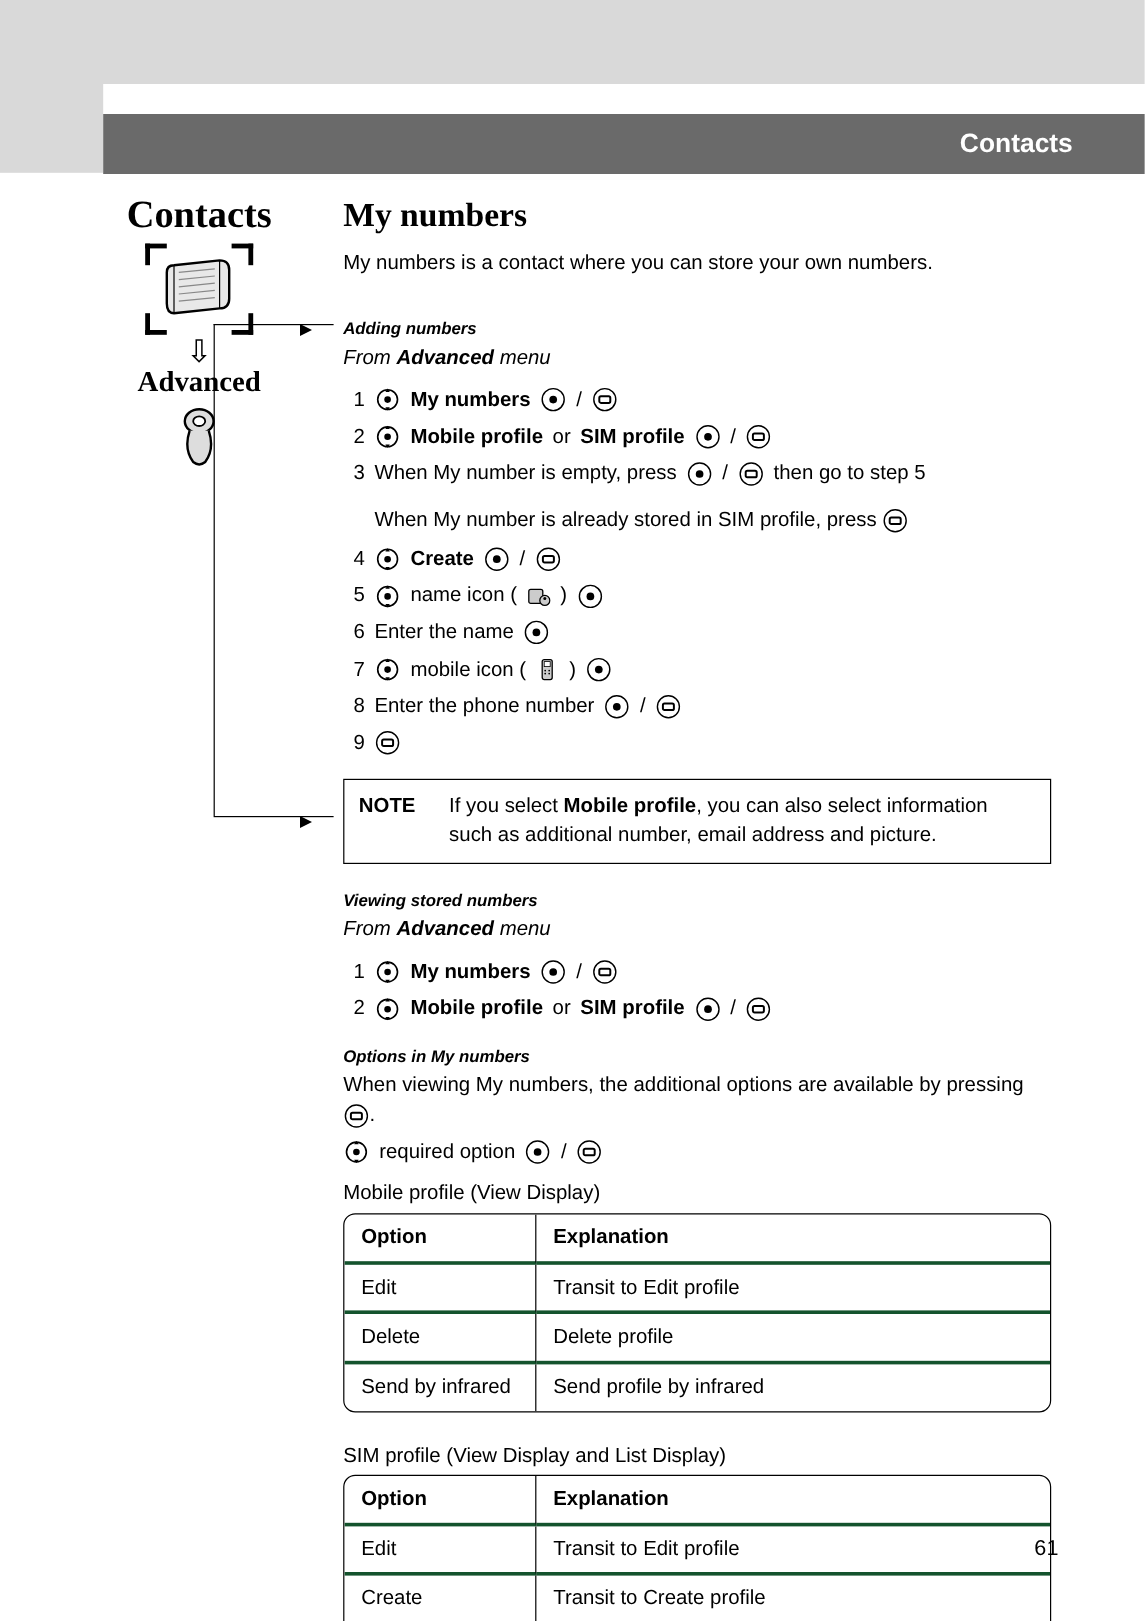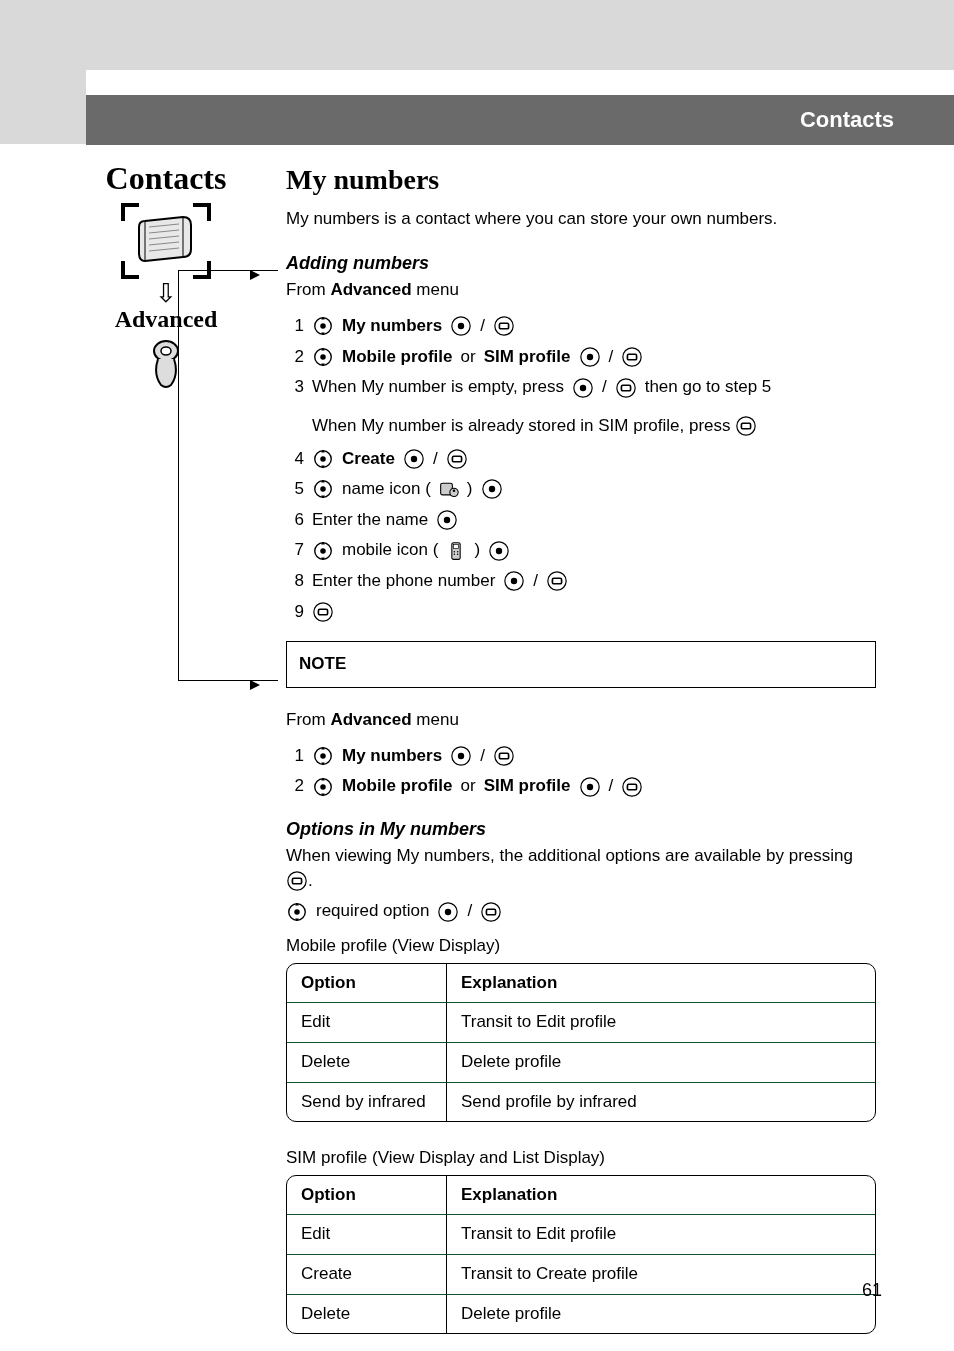--- a/index.html
+++ b/index.html
@@ -39,23 +39,23 @@
   .connector-line-arrow-1 { position: absolute; left: 250px; top: 270px; border-left: 10px solid #000; border-top: 5px solid transparent; border-bottom: 5px solid transparent; }
   .connector-line-2 { position: absolute; left: 178px; top: 680px; width: 100px; height: 1px; background: #000; }
   .connector-line-arrow-2 { position: absolute; left: 250px; top: 680px; border-left: 10px solid #000; border-top: 5px solid transparent; border-bottom: 5px solid transparent; }
   .vline { position: absolute; left: 178px; top: 270px; width: 1px; height: 410px; background: #000; }
 
   .main {
     position: absolute; left: 286px; top: 160px; width: 590px;
     font-size: 17px; line-height: 1.45;
   }
   .h1 { font-family: "Comic Sans MS", cursive; font-size: 28px; font-weight: bold; margin-bottom: 6px; }
-  .intro { margin-bottom: 19px; }
-  .h2 { font-style: italic; font-weight: bold; font-size: 18px; margin-bottom: 2px; }
-  .from-menu { margin-bottom: 8px; }
+  .intro { margin-bottom: 32px; }
+  .h2 { font-style: italic; font-weight: bold; font-size: 14px; margin-bottom: 2px; }
+  .from-menu { margin-bottom: 8px; font-style: italic; }
   ol.steps { list-style: none; margin-bottom: 14px; }
   ol.steps li {
     display: flex; align-items: center; gap: 8px;
     padding: 3px 0;
     flex-wrap: wrap;
   }
   ol.steps li .num { width: 18px; text-align: right; flex-shrink: 0; }
   ol.steps li .step-text-sub { padding-left: 26px; width: 100%; padding-top: 6px; padding-bottom: 2px; }
   .bold { font-weight: bold; }
 
@@ -71,21 +71,21 @@
 
   .options-intro { margin-bottom: 6px; }
   .req-line { display: flex; align-items: center; gap: 8px; margin-bottom: 10px; }
 
   .tbl-caption { font-weight: normal; margin: 6px 0 4px; }
   table.opts {
     width: 100%; border-collapse: separate; border-spacing: 0;
     border: 1px solid #000; border-radius: 10px; overflow: hidden;
     margin-bottom: 24px;
   }
-  table.opts th, table.opts td { text-align: left; padding: 7px 14px; border-bottom: 1px solid #14532d; }
+  table.opts th, table.opts td { text-align: left; padding: 7px 14px; border-bottom: 3px solid #14532d; }
   table.opts th:first-child, table.opts td:first-child { width: 160px; border-right: 1px solid #000; }
   table.opts tr:last-child td { border-bottom: none; }
   table.opts th { font-weight: bold; }
 
   .page-num { position: absolute; right: 72px; bottom: 50px; font-size: 18px; }
 </style>
 </head>
 <body>
 
 <div class="top-gray-strip"></div>
@@ -319,22 +319,26 @@
           <svg class="inline-icon" viewBox="0 0 24 24">
             <circle cx="12" cy="12" r="10" fill="none" stroke="#000" stroke-width="1.3"></circle>
             <rect x="7" y="9" width="10" height="6" rx="1.5" fill="none" stroke="#000" stroke-width="1.8"></rect>
           </svg>
         </span>
     </li>
   </ol>
 
   <div class="note-box">
     <span class="note-label">NOTE</span>
-  </div>
-
+    <span>
+      <span>If you select </span><span class="bold">Mobile profile</span><span>, you can also select information such as additional number, email address and picture.</span>
+    </span>
+  </div>
+
+  <div class="h2">Viewing stored numbers</div>
   <div class="from-menu">
     <span>From </span><span class="bold">Advanced</span><span> menu</span>
   </div>
   <ol class="steps">
     <li>
       <span class="num">1</span>
       <span class="icon-wrap">
           <svg class="inline-icon" viewBox="0 0 24 24">
             <circle cx="12" cy="12" r="9" fill="none" stroke="#000" stroke-width="1.5"></circle>
             <circle cx="12" cy="12" r="3" fill="#000"></circle>

